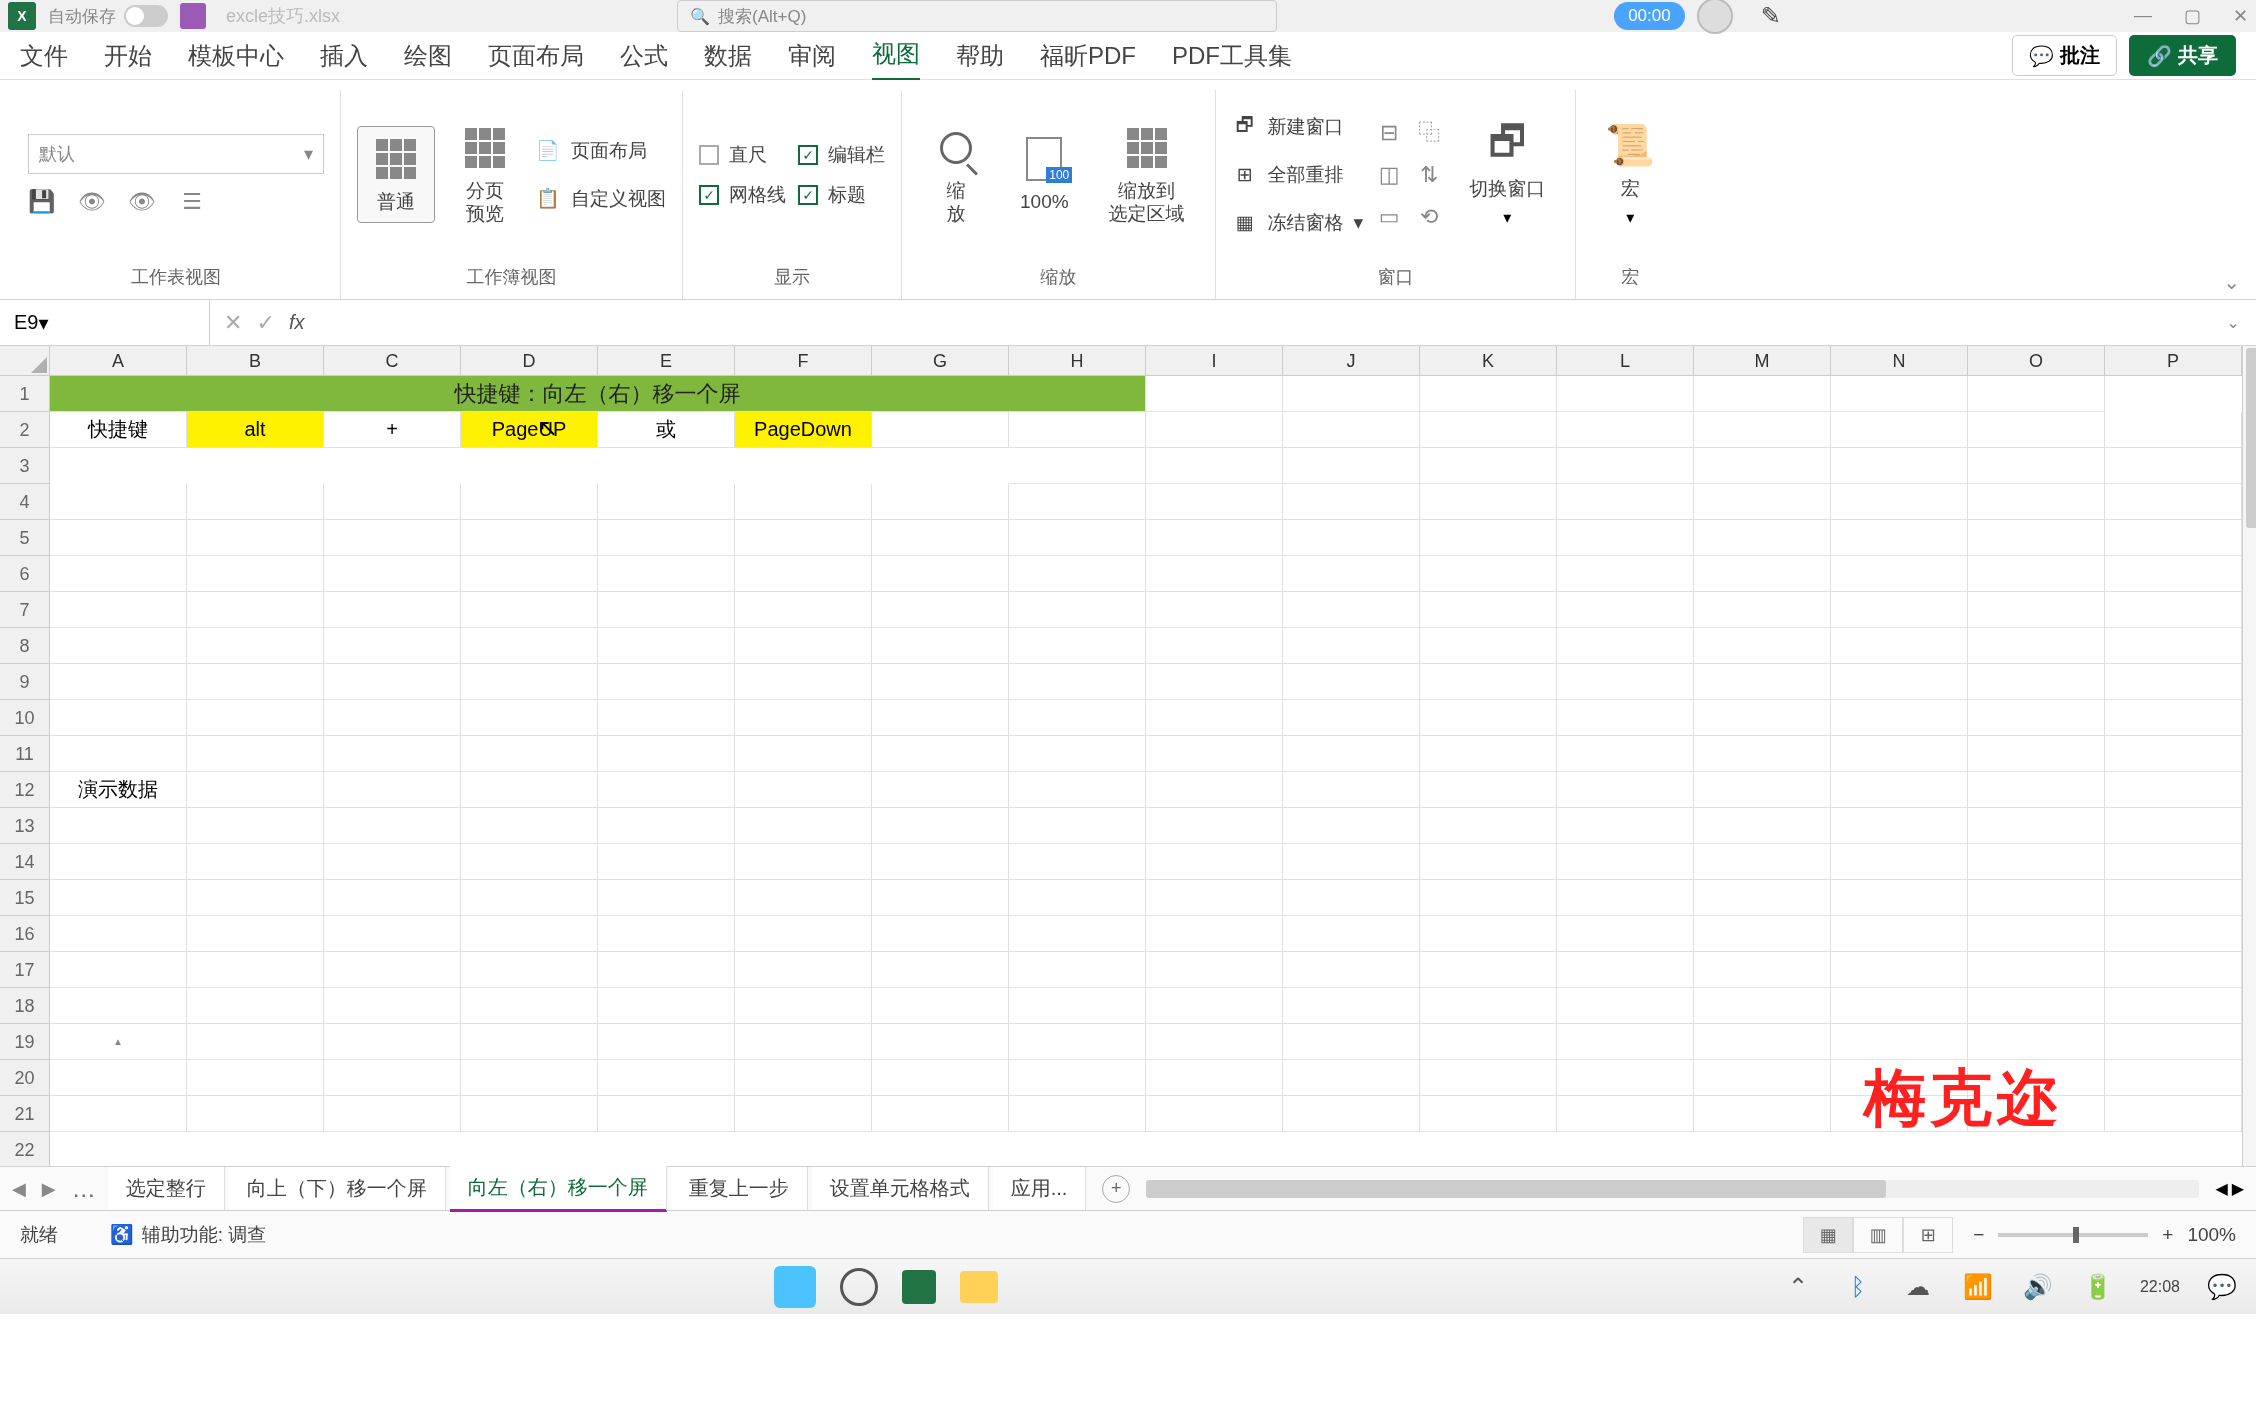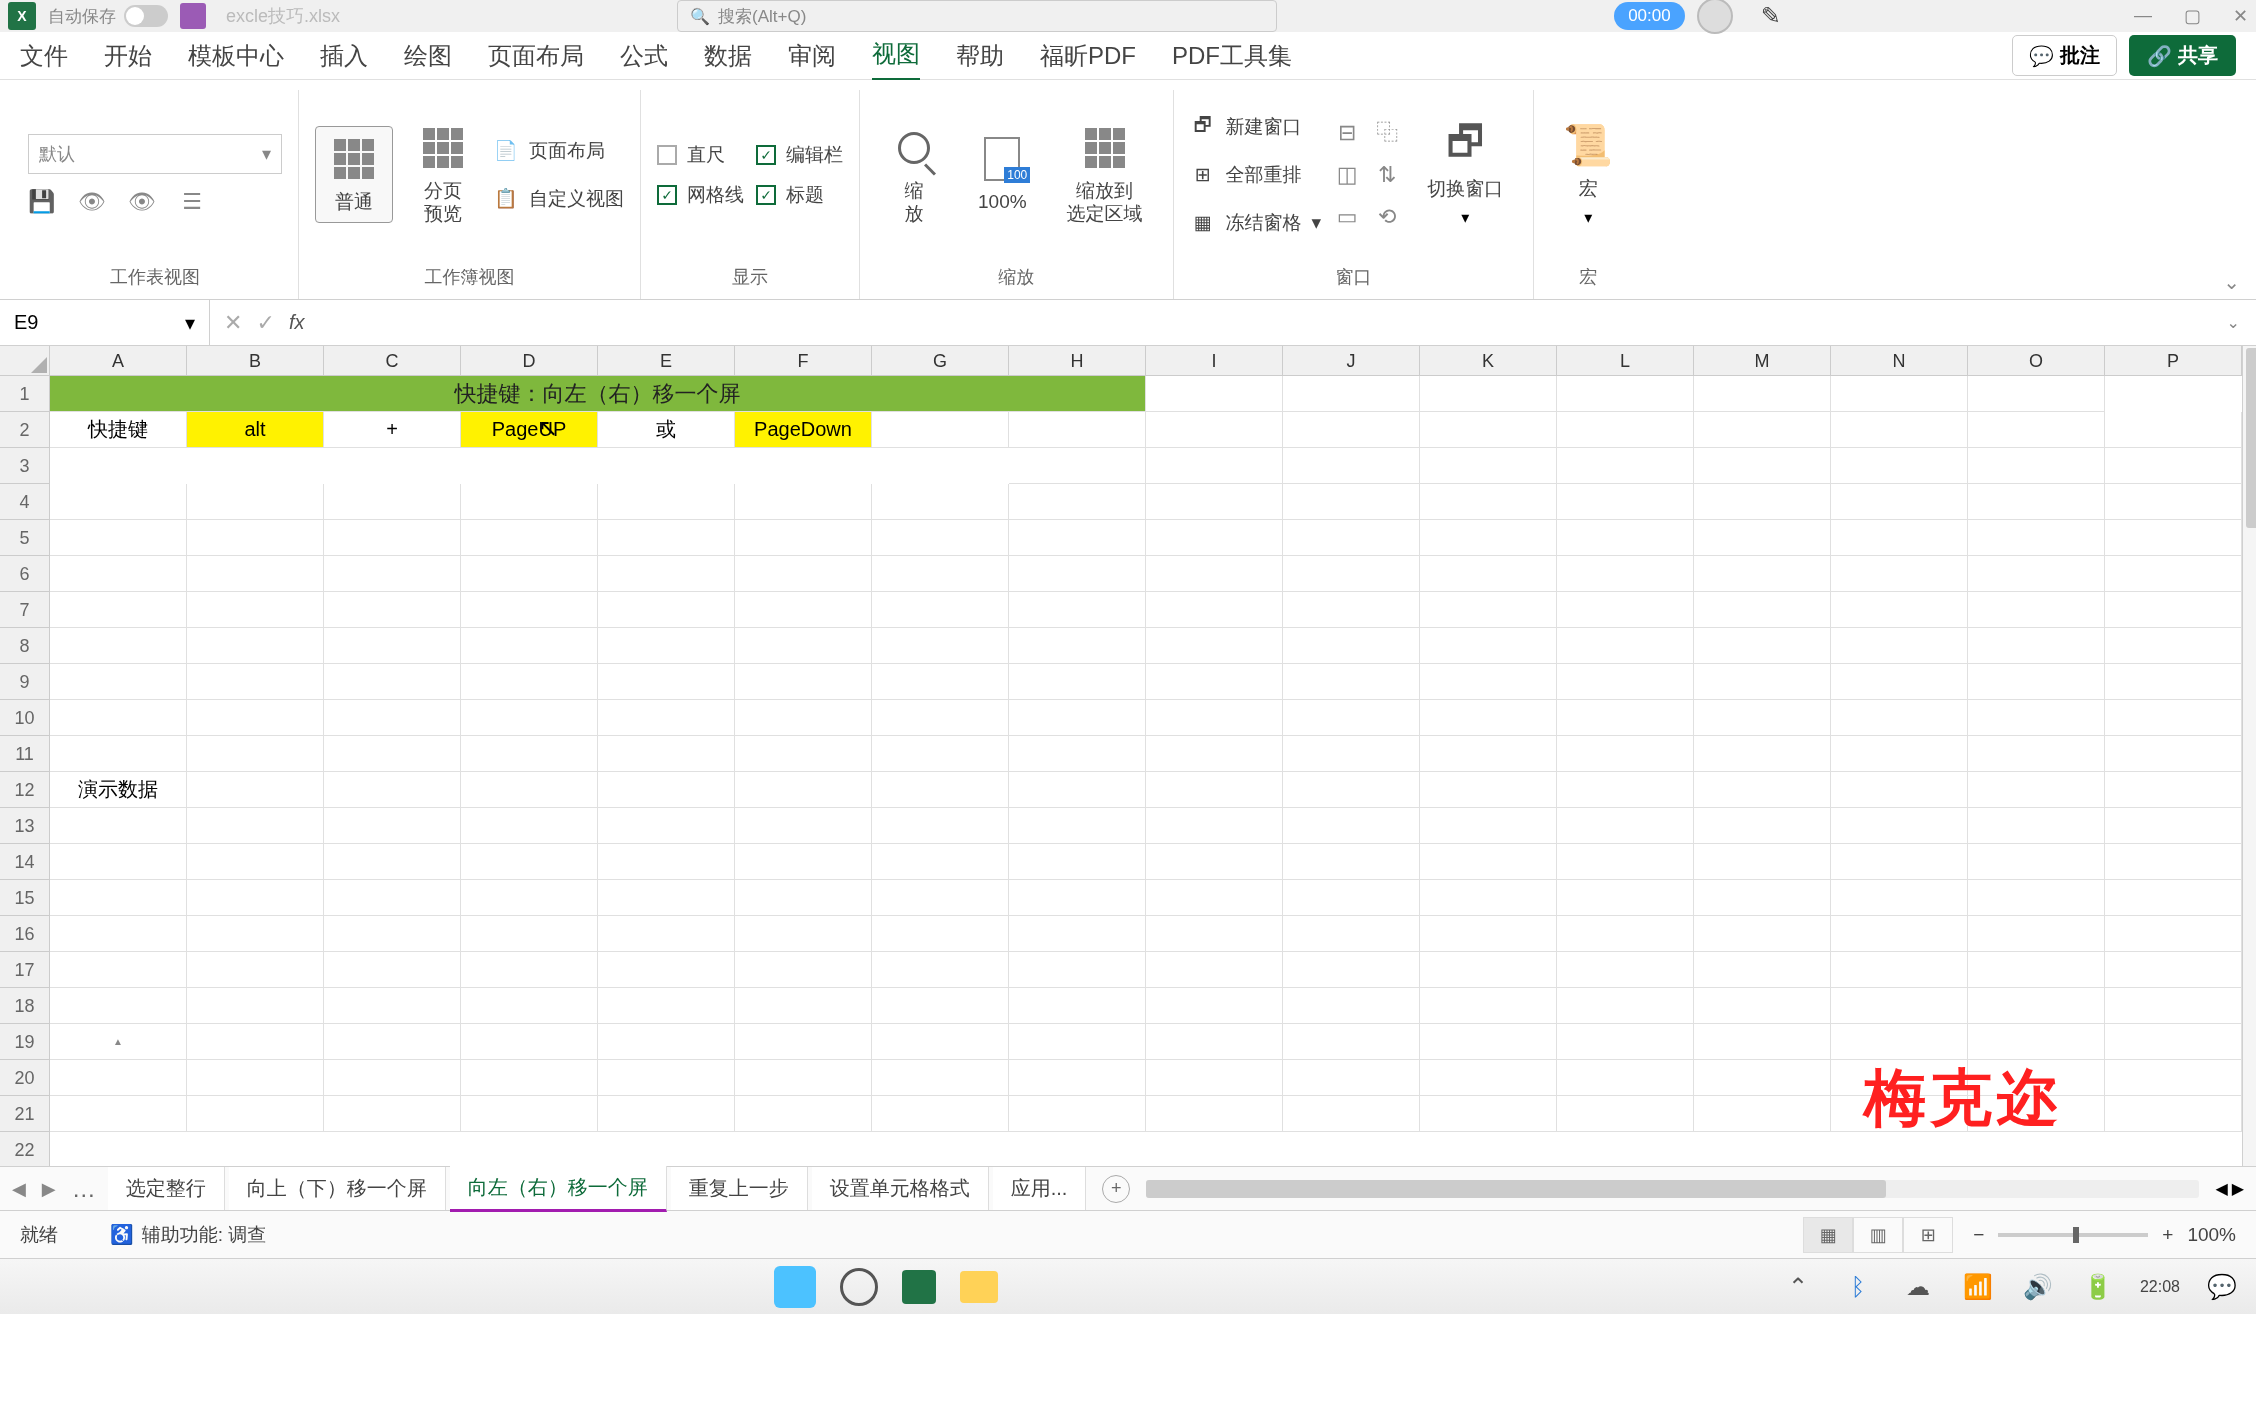--- a/index.html
+++ b/index.html
@@ -27,38 +27,38 @@
     .ribbon-right { margin-left: auto; display: flex; gap: 12px; }
     .comment-btn { border: 1px solid #ccc; border-radius: 5px; padding: 6px 16px; font-size: 20px; font-weight: bold; display: flex; align-items: center; gap: 6px; }
     .share-btn { background: #0e6b3a; color: white; border-radius: 5px; padding: 6px 18px; font-size: 20px; font-weight: bold; display: flex; align-items: center; gap: 6px; }
     
     
     .ribbon-content { height: 220px; background: #fff; border-bottom: 1px solid #d0d0d0; display: flex; padding: 10px 12px 0 12px; }
     .ribbon-group { border-right: 1px solid #e0e0e0; padding: 0 16px; display: flex; flex-direction: column; align-items: center; }
     .ribbon-group:last-child { border-right: none; }
     .group-body { flex: 1; display: flex; align-items: center; gap: 12px; }
     .group-label { font-size: 18px; color: #666; padding: 6px 0 10px 0; }
-    .r-dropdown { width: 254px; height: 40px; border: 1px solid #ccc; display: flex; align-items: center; padding: 0 10px; font-size: 18px; color: #888; justify-content: space-between; }
+    .r-dropdown { width: 296px; height: 40px; border: 1px solid #ccc; display: flex; align-items: center; padding: 0 10px; font-size: 18px; color: #888; justify-content: space-between; }
     .r-small-row { display: flex; gap: 22px; }
     .small-ico { width: 28px; height: 28px; color: #888; display: flex; align-items: center; justify-content: center; font-size: 22px; }
     .big-btn { display: flex; flex-direction: column; align-items: center; gap: 8px; padding: 8px 14px; border-radius: 4px; }
     .big-btn.active { border: 1px solid #999; background: #f8f8f8; }
     .big-ico { width: 48px; height: 48px; display: flex; align-items: center; justify-content: center; font-size: 40px; color: #555; }
     .big-lbl { font-size: 19px; color: #444; text-align: center; line-height: 1.2; }
     .med-btn { display: flex; align-items: center; gap: 10px; font-size: 19px; color: #444; padding: 4px 0; }
     .med-ico { width: 26px; height: 26px; display: flex; align-items: center; justify-content: center; }
     .chk { display: flex; align-items: center; gap: 10px; font-size: 19px; color: #444; }
     .chkbox { width: 20px; height: 20px; border: 2px solid #0e6b3a; display: flex; align-items: center; justify-content: center; color: #0e6b3a; font-size: 14px; }
     .chkbox.off { border-color: #aaa; color: transparent; }
     .col-stack { display: flex; flex-direction: column; gap: 14px; }
     .ribbon-collapse { position: absolute; right: 16px; bottom: 6px; font-size: 20px; color: #888; }
     
     
     .formula-bar { height: 46px; border-bottom: 1px solid #d0d0d0; display: flex; align-items: center; }
-    .name-box { width: 210px; height: 100%; border-right: 1px solid #d0d0d0; display: flex; align-items: center; padding: 0 14px; font-size: 20px; justify-content: space-between; }
+    .name-box { width: 210px; height: 100%; border-right: 1px solid #d0d0d0; display: flex; align-items: center; padding: 0 14px; font-size: 20px; justify-content: flex-start; }
     .fb-btns { display: flex; gap: 14px; padding: 0 14px; color: #aaa; font-size: 22px; align-items: center; }
     .fx { font-style: italic; font-size: 20px; color: #555; }
     .formula-input { flex: 1; height: 100%; padding: 0 10px; font-size: 18px; }
     .fb-expand { padding: 0 16px; color: #888; }
     
     
     .grid-wrap { position: relative; height: 820px; display: flex; }
     .select-all { width: 50px; height: 30px; background: #f0f0f0; border-right: 1px solid #ccc; border-bottom: 1px solid #ccc; position: relative; }
     .select-all::after { content: ''; position: absolute; right: 2px; bottom: 2px; border: 8px solid transparent; border-right-color: #b0b0b0; border-bottom-color: #b0b0b0; }
     .col-headers { display: flex; flex: 1; height: 30px; }

